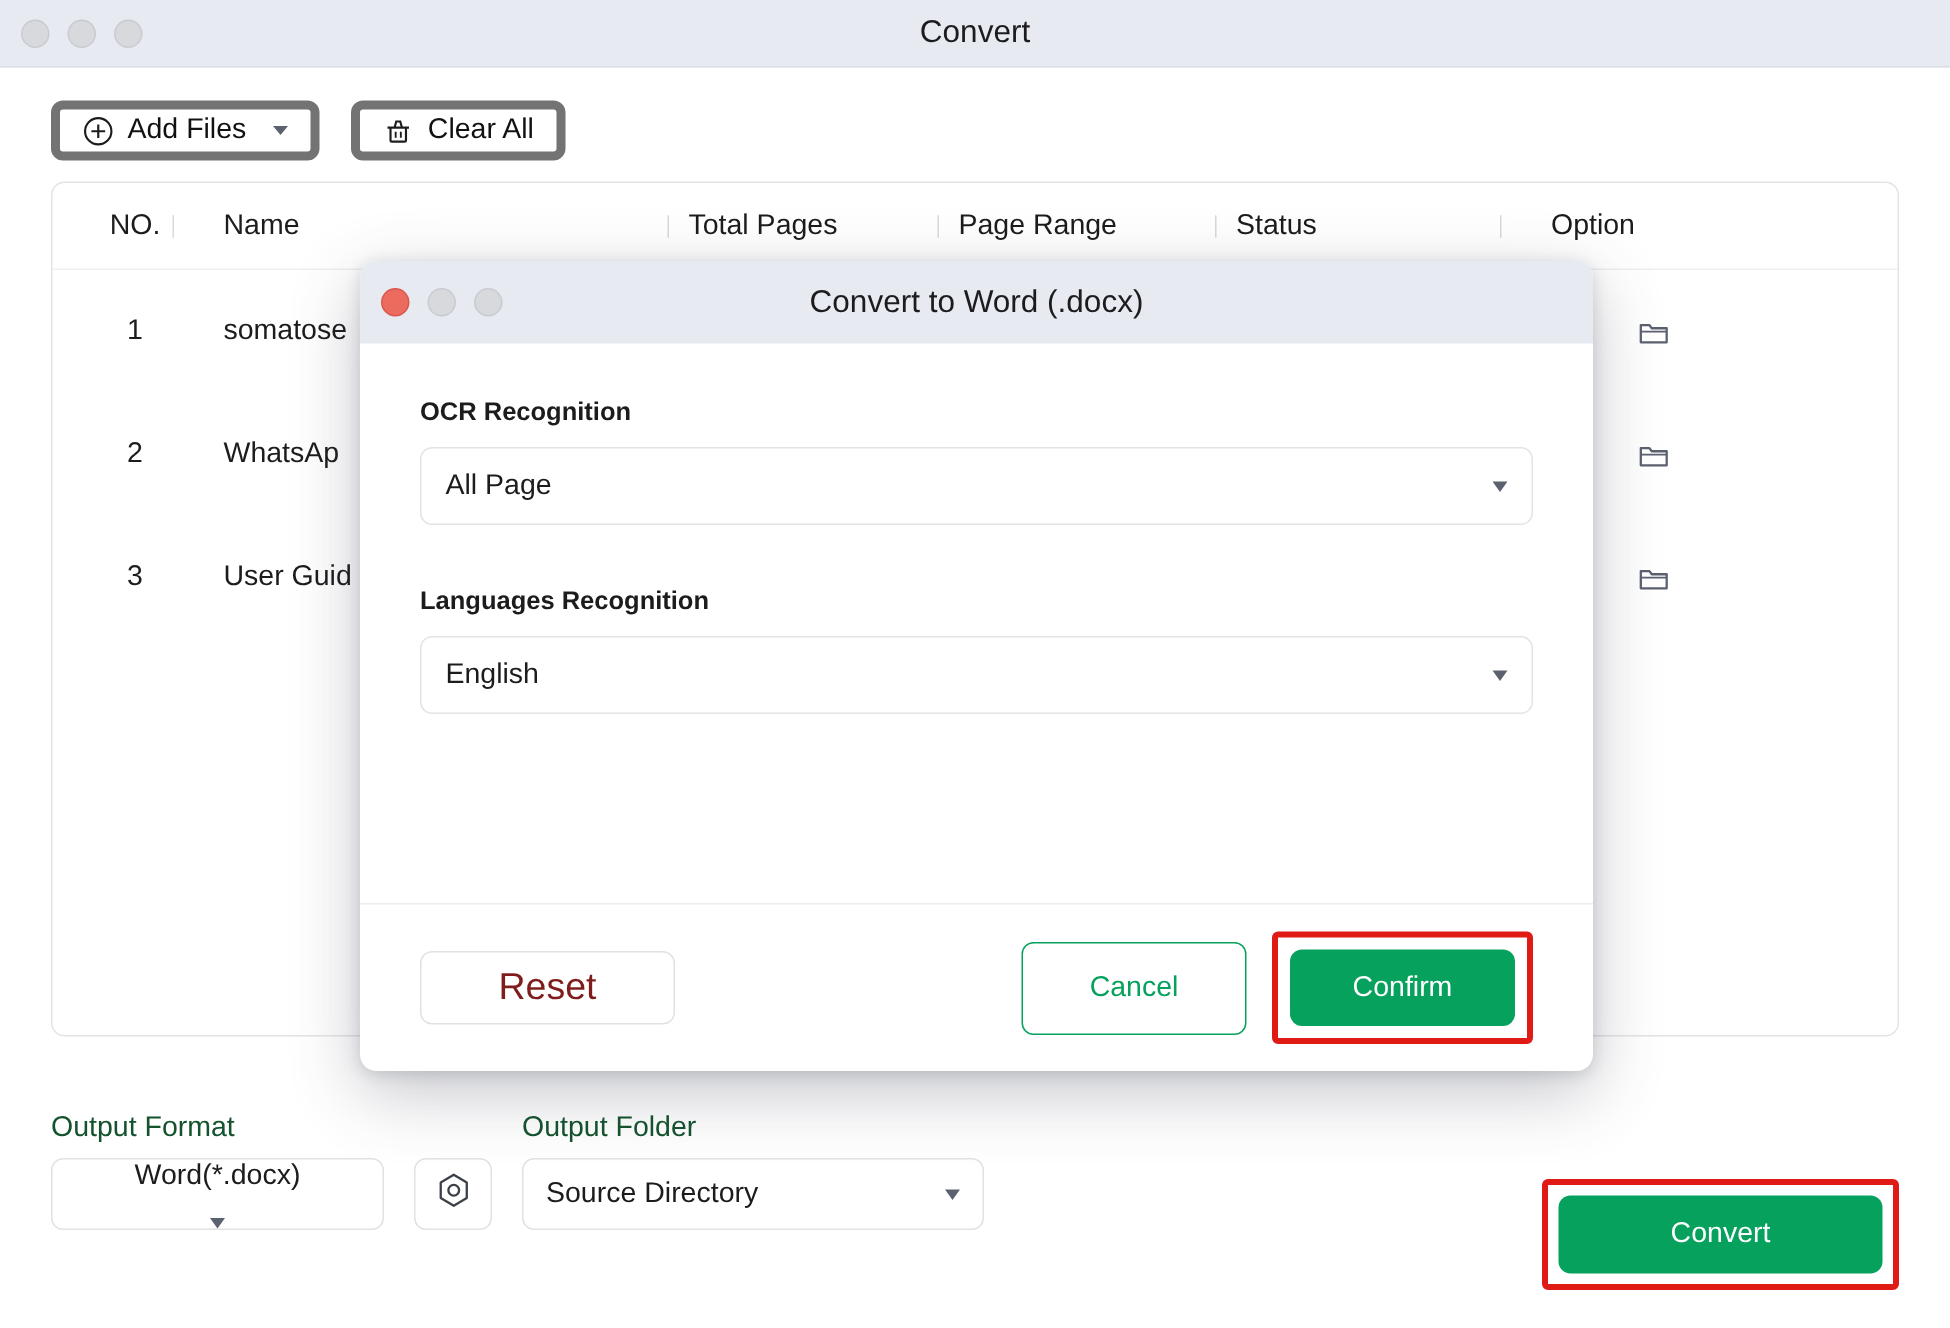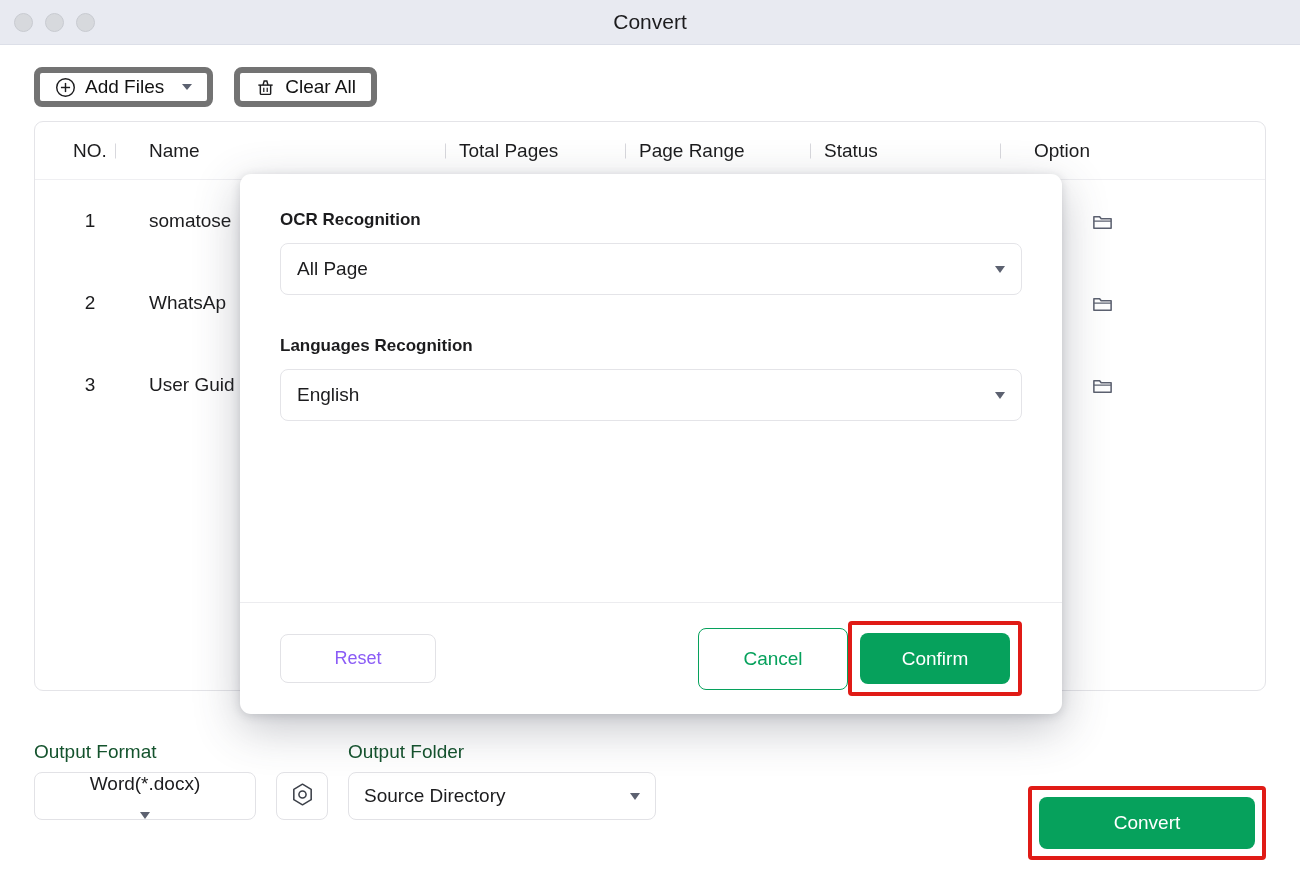--- a/index.html
+++ b/index.html
@@ -153,33 +153,34 @@
   }
   .m-hint {
     display: flex; align-items: center; gap: 9px;
     margin-top: 16px; font-size: 17px; color: #636872;
   }
   .modal-footer {
     flex: none; height: 112px; border-top: 1px solid #ececef;
     display: flex; align-items: center; padding: 0 40px;
   }
   .btn-reset {
-    width: 156px; height: 49px; background: #fff;
+    width: 170px; height: 49px; background: #fff;
     border: 1px solid #e2e2e6; border-radius: 8px;
-    font-size: 18px; color: #8b5cf6; cursor: pointer;
+    font-size: 25px; color: #7f1d1d; cursor: pointer;
     font-family: "Liberation Sans", sans-serif;
   }
   .footer-right { margin-left: auto; display: flex; align-items: center; gap: 0; }
   .btn-cancel {
     width: 150px; height: 62px; background: #fff;
     border: 1px solid #06a15c; border-radius: 8px;
     font-size: 19px; color: #06a15c; cursor: pointer;
     font-family: "Liberation Sans", sans-serif;
   }
   .confirm-wrap {
+    margin-left: 17px;
     border: 4px solid #e01b16; padding: 8px; border-radius: 4px;
   }
   .confirm-btn { width: 150px; height: 51px; }
 </style>
 </head>
 <body>
 
 <div class="app-window">
 
   <div class="titlebar">
@@ -324,20 +325,28 @@
     </div>
 
     <div class="convert-wrap">
       <button class="btn-green convert-btn">Convert</button>
     </div>
   </div>
 
   <div class="modal-overlay">
     <div class="modal">
 
+      <div class="modal-titlebar">
+        <div class="traffic">
+          <span class="light red"></span>
+          <span class="light"></span>
+          <span class="light"></span>
+        </div>
+        <div class="modal-title">Convert to Word (.docx)</div>
+      </div>
 
       <div class="modal-body">
         <div class="m-label">OCR Recognition</div>
         <div class="m-select">
           <span>All Page</span>
           <span class="caret-sm"></span>
         </div>
 
         <div class="m-label second">Languages Recognition</div>
         <div class="m-select">

